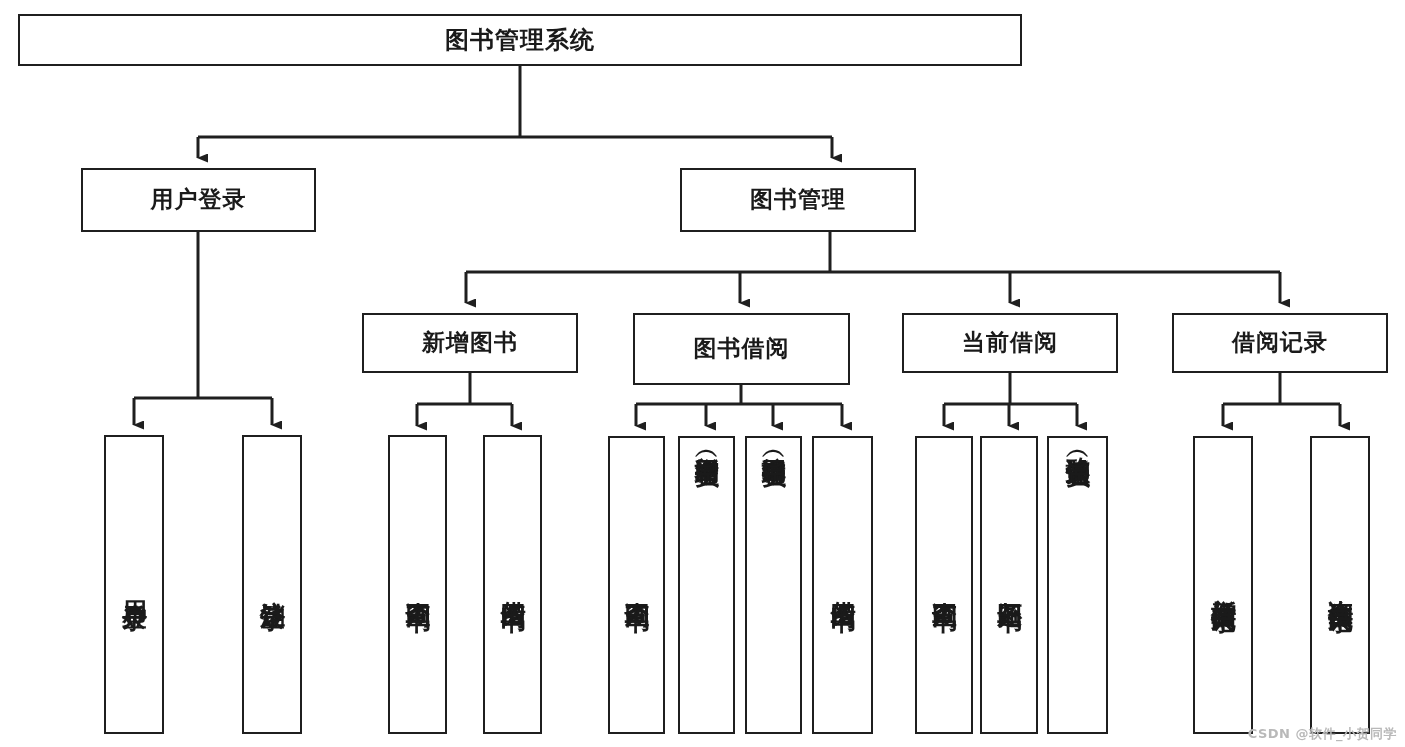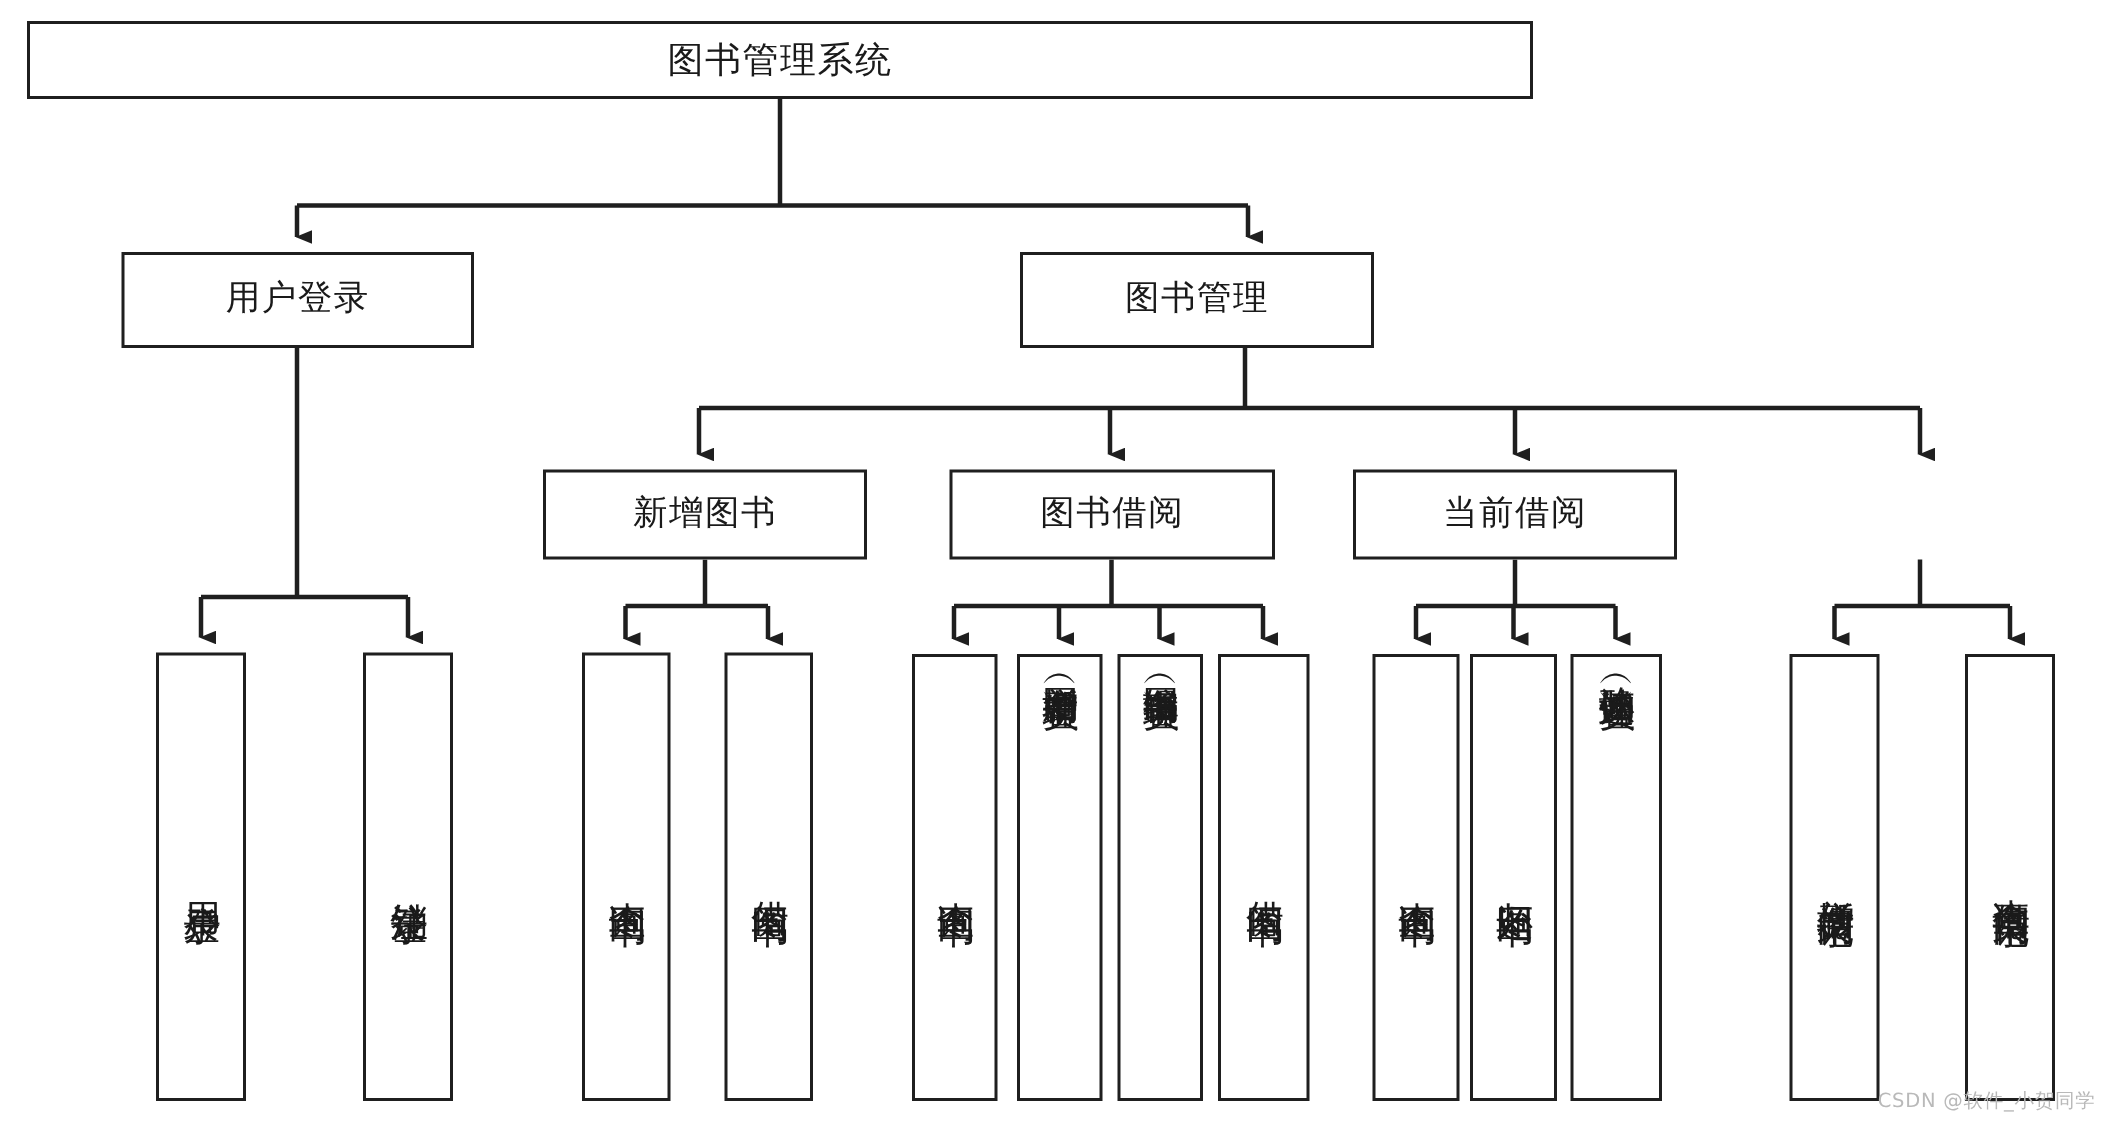--- a/index.html
+++ b/index.html
@@ -10,20 +10,21 @@
   }
   body {
     font-family: "DejaVu Sans", "Liberation Sans", sans-serif;
   }
   #canvas {
     position: relative;
     width: 1405px;
     height: 747px;
     background: #ffffff;
     overflow: hidden;
+    font-weight: bold;
   }
   #wires {
     position: absolute;
     left: 0;
     top: 0;
     width: 1405px;
     height: 747px;
     pointer-events: none;
   }
   .node {
@@ -143,26 +144,29 @@
   <div class="node h-node" style="left:81px; top:168px; width:235px; height:64px;">
     <span class="label">用户登录</span>
   </div>
   <div class="node h-node" style="left:680px; top:168px; width:236px; height:64px;">
     <span class="label">图书管理</span>
   </div>
 
   <div class="node h-node" style="left:362px; top:313px; width:216px; height:60px;">
     <span class="label">新增图书</span>
   </div>
-  <div class="node h-node" style="left:633px; top:313px; width:217px; height:60px;">
+  <div class="node h-node" style="left:633px; top:313px; width:217px; height:72px;">
     <span class="label">图书借阅</span>
   </div>
   <div class="node h-node" style="left:902px; top:313px; width:216px; height:60px;">
     <span class="label">当前借阅</span>
   </div>
+  <div class="node h-node" style="left:1172px; top:313px; width:216px; height:60px;">
+    <span class="label">借阅记录</span>
+  </div>
 
   <div class="node v-node" style="left:104px; top:435px; width:60px; height:299px;">
     <span class="label">用户登录</span>
   </div>
   <div class="node v-node" style="left:242px; top:435px; width:60px; height:299px;">
     <span class="label">注销登录</span>
   </div>
 
   <div class="node v-node" style="left:388px; top:435px; width:59px; height:299px;">
     <span class="label">查询图书</span>

